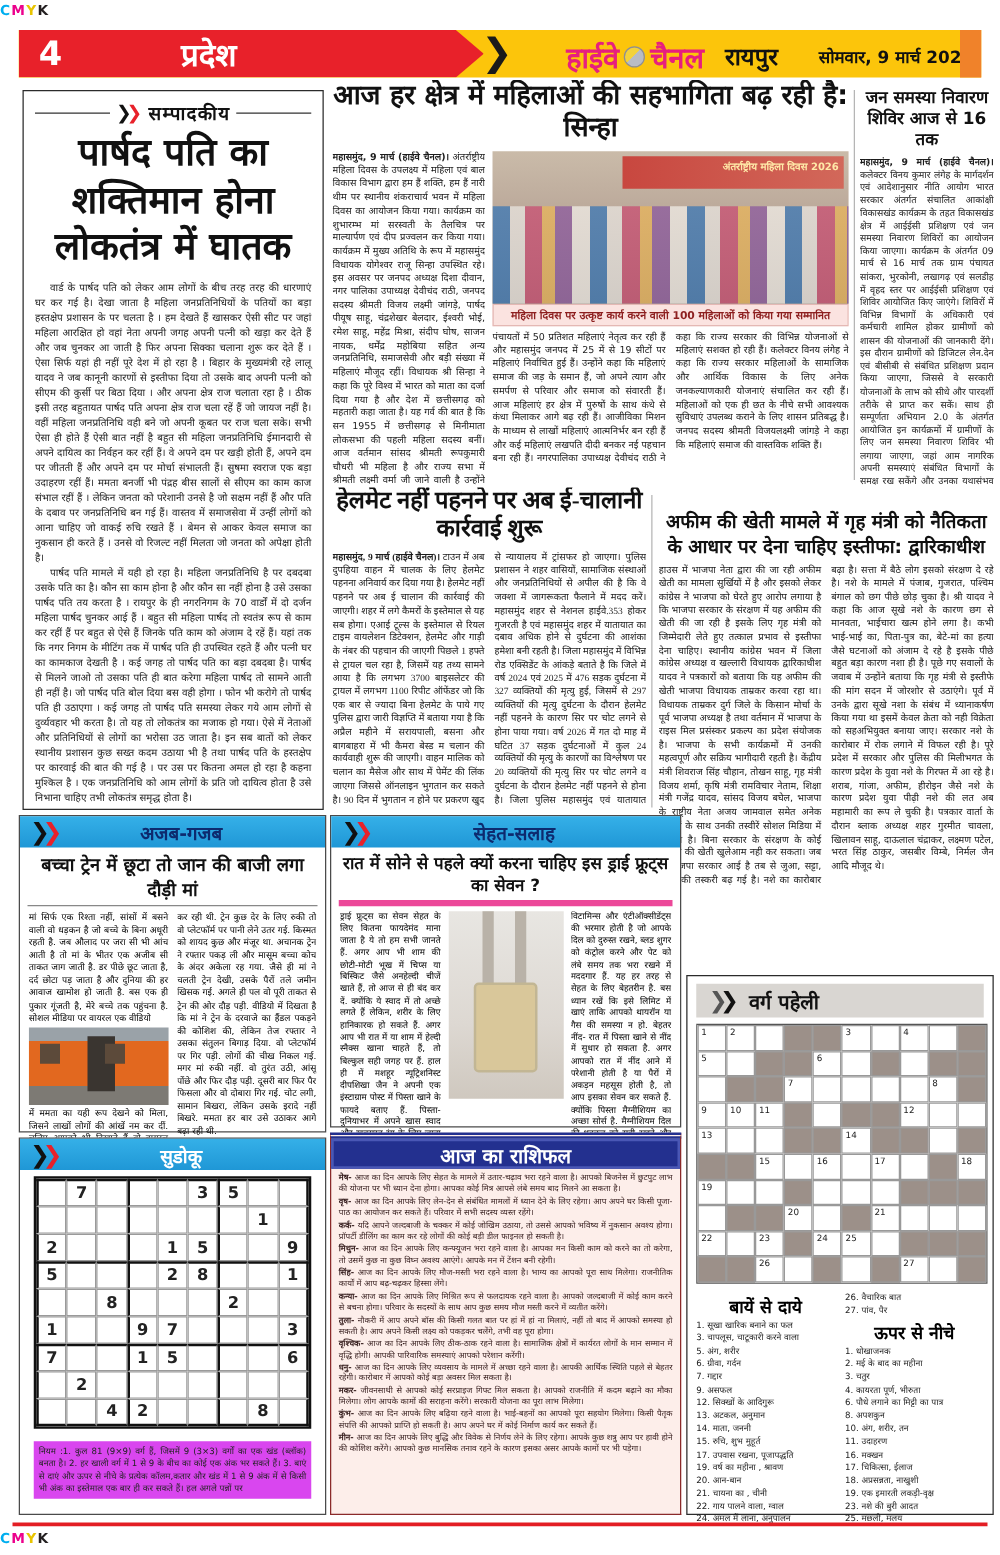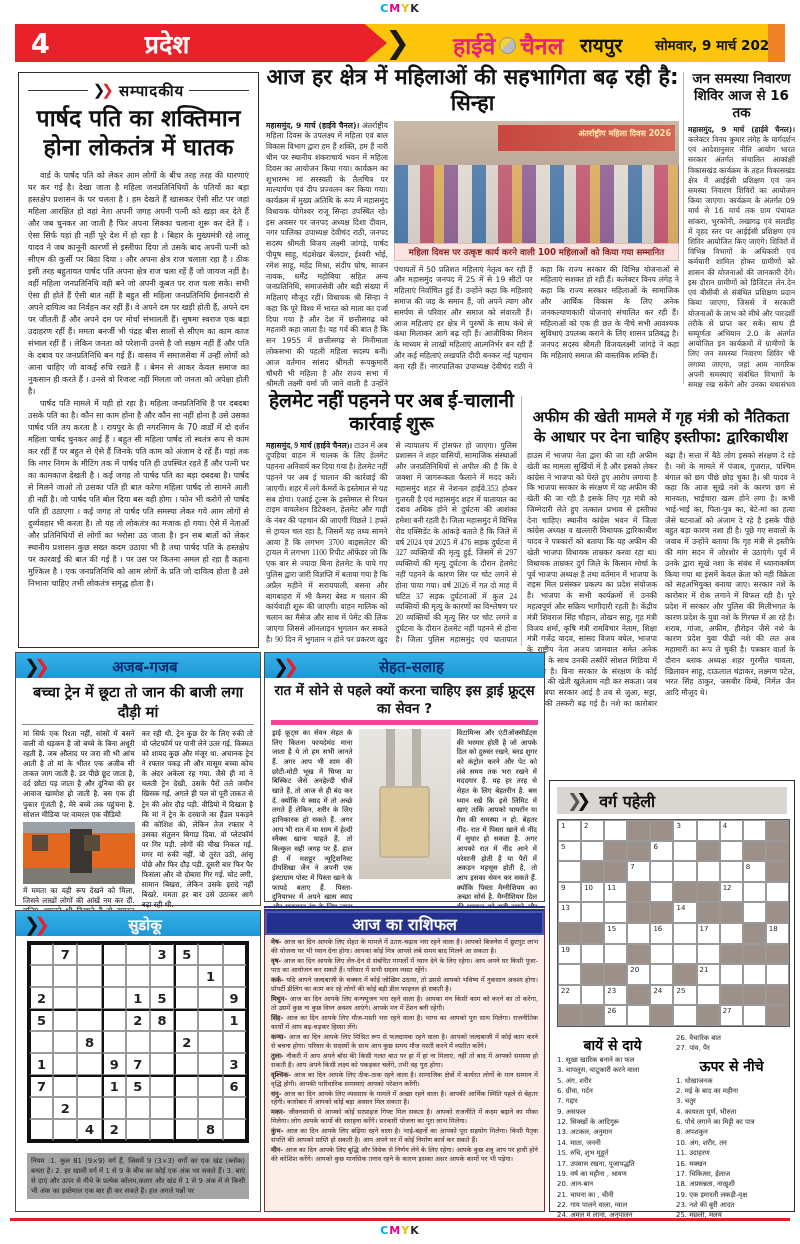--- a/index.html
+++ b/index.html
@@ -1,21 +1,21 @@
 <!DOCTYPE html>
 <html><head>
 <meta charset="utf-8">
 <style>
   * { margin:0; padding:0; box-sizing:border-box; }
   body { font-family:"DejaVu Sans", sans-serif; background:#ffffff; }
   .page { position:relative; width:800px; height:1244px; background:#ffffff; overflow:hidden; margin:0 auto; }
   .abs { position:absolute; }
 
   
-  .cmyk { width:100%; text-align:center; font-size:11px; font-weight:bold; letter-spacing:1px; font-family:"DejaVu Sans",sans-serif; }
+  .cmyk { width:100%; text-align:left; font-size:11px; font-weight:bold; letter-spacing:1px; font-family:"DejaVu Sans",sans-serif; }
 
   
   .header-bar { left:15px; top:24px; width:770px; height:38px; background:#fcc50b; }
   .red-tab { position:absolute; left:0; top:0; width:372px; height:38px; background:#e8212a;
              clip-path:polygon(0 0, 94% 0, 100% 50%, 94% 100%, 0 100%); display:flex; align-items:center; }
   .tab-chev { position:absolute; left:370px; top:1px; color:#1a1a1a; font-size:30px; font-weight:bold; line-height:36px; }
   .page-num { color:#fff; font-size:27px; font-weight:bold; margin-left:16px; }
   .section-name { color:#fff; font-size:25px; font-weight:bold; margin-left:95px; }
   .paper-logo { position:absolute; left:438px; top:5px; display:flex; align-items:center; gap:4px;
                 color:#e71f7e; font-size:23px; font-weight:bold; }
@@ -31,21 +31,21 @@
   .dateline-b { font-weight:bold; }
   .vline { width:1px; background:#b5b5b5; }
 
   
   .edit-box { left:18px; top:72px; width:241px; height:576px; border:1.6px solid #2b2b2b; padding:7px 9px; background:#fff; }
   .edit-head { display:flex; align-items:center; gap:5px; margin-bottom:4px; }
   .edit-head .rule { flex:1; height:0; border-top:1.4px solid #333; }
   .edit-label { font-size:15px; font-weight:bold; color:#111; letter-spacing:1px; }
   .chev-pair { font-weight:bold; font-size:15px; line-height:1; }
   .chev-pair .c1 { color:#111; } .chev-pair .c2 { color:#e8212a; margin-left:-4px; }
-  .edit-headline { font-size:23px; line-height:1.25; margin:4px 0 8px 0; }
+  .edit-headline { font-size:30px; line-height:1.25; margin:4px 0 8px 0; }
   .edit-body { font-size:8px; line-height:1.5; }
   .edit-body p { text-indent:12px; }
 
   
   .lead-art { left:266px; top:64px; width:413px; height:324px; overflow:hidden; }
   .lead-headline { font-size:21.5px; line-height:1.2; margin-bottom:5px; }
   .lead-flex { display:flex; gap:6px; }
   .lead-col1 { width:122px; flex:0 0 122px; height:286px; overflow:hidden; }
   .lead-right { flex:1; }
   .lead-photo { position:relative; width:100%; height:122px; background:linear-gradient(180deg,#cabba9 0%,#bdab9c 35%,#a5978b 70%,#8f8378 100%); overflow:hidden; }
@@ -98,21 +98,21 @@
   .pista-photo { flex:0 0 92px; height:150px; background:linear-gradient(180deg,#e8e6e2 0%,#ddd8d2 60%,#cfc8bf 100%); position:relative; }
   .pista-photo .jar { position:absolute; left:22%; top:38%; width:56%; height:48%; background:#d9c79a; border:2px solid #c2b694; border-radius:4px; }
   .pista-photo .strap { position:absolute; left:30%; top:0; width:10%; height:40%; background:#b9b2a8; box-shadow:26px 0 0 #b9b2a8; }
 
   .sudoku-box { left:15px; top:910px; width:246px; height:302px; }
   .sudoku-wrap { padding:5px 11px; }
   .sudoku-grid { display:grid; grid-template-columns:repeat(9,24.2px); grid-auto-rows:22px; border:2px solid #111; width:max-content; }
   .su-cell { border:0.5px solid #9a9a9a; font-size:13px; font-weight:bold; color:#222; display:flex; align-items:center; justify-content:center; background:#fff; font-family:"DejaVu Sans",sans-serif; }
   .su-cell.bl { border-left:2px solid #111; } .su-cell.bt { border-top:2px solid #111; }
   .su-cell.br { border-right:2px solid #111; } .su-cell.bb { border-bottom:2px solid #111; }
-  .sudoku-rules { background:#a3a3a3; margin:5px 11px 0 11px; padding:3px 4px; font-size:6.9px; line-height:1.45; text-align:justify; color:#222; }
+  .sudoku-rules { background:#d946ef; margin:5px 11px 0 11px; padding:3px 4px; font-size:6.9px; line-height:1.45; text-align:justify; color:#222; }
 
   .rashi-box { left:264px; top:906px; width:281px; height:306px; border:1px solid #8a2a2a; border-top:5px double #23308f; background:#fdeeea; }
   .rashi-head { height:24px; background:#23308f; color:#fff; font-size:16px; font-weight:bold; text-align:center; line-height:24px; border:2px solid #4a57b5; }
   .rashi-body { padding:3px 6px; }
   .rashi-entry { font-size:6.55px; line-height:1.37; text-align:justify; color:#3a2222; margin-bottom:1px; }
 
   .varg-box { left:549px; top:780px; width:246px; height:432px; border:1.6px solid #2b2b2b; padding:6px 7px; background:#fff; }
   .varg-head { background:#d9d6d2; height:27px; display:flex; align-items:center; gap:8px; padding-left:10px; margin-bottom:5px; }
   .varg-head .chevs { font-size:18px; font-weight:bold; }
   .varg-head .chevs .k1 { color:#555; } .varg-head .chevs .k2 { color:#111; margin-left:-6px; }

